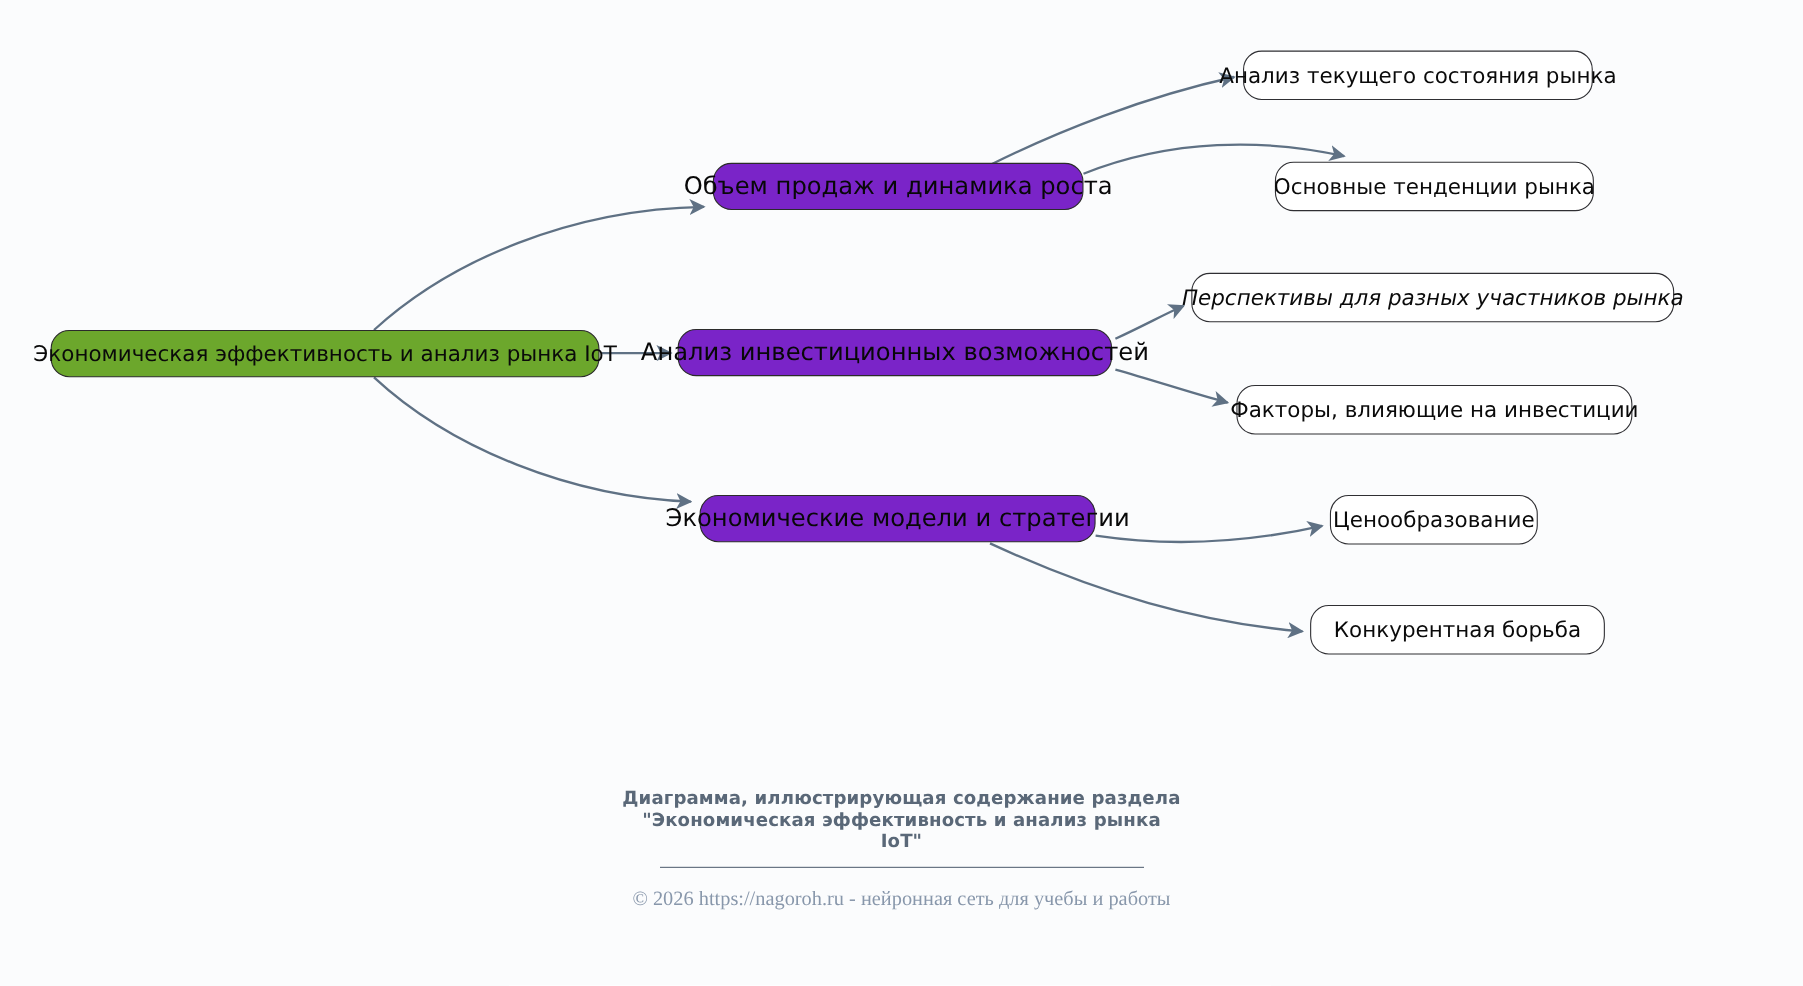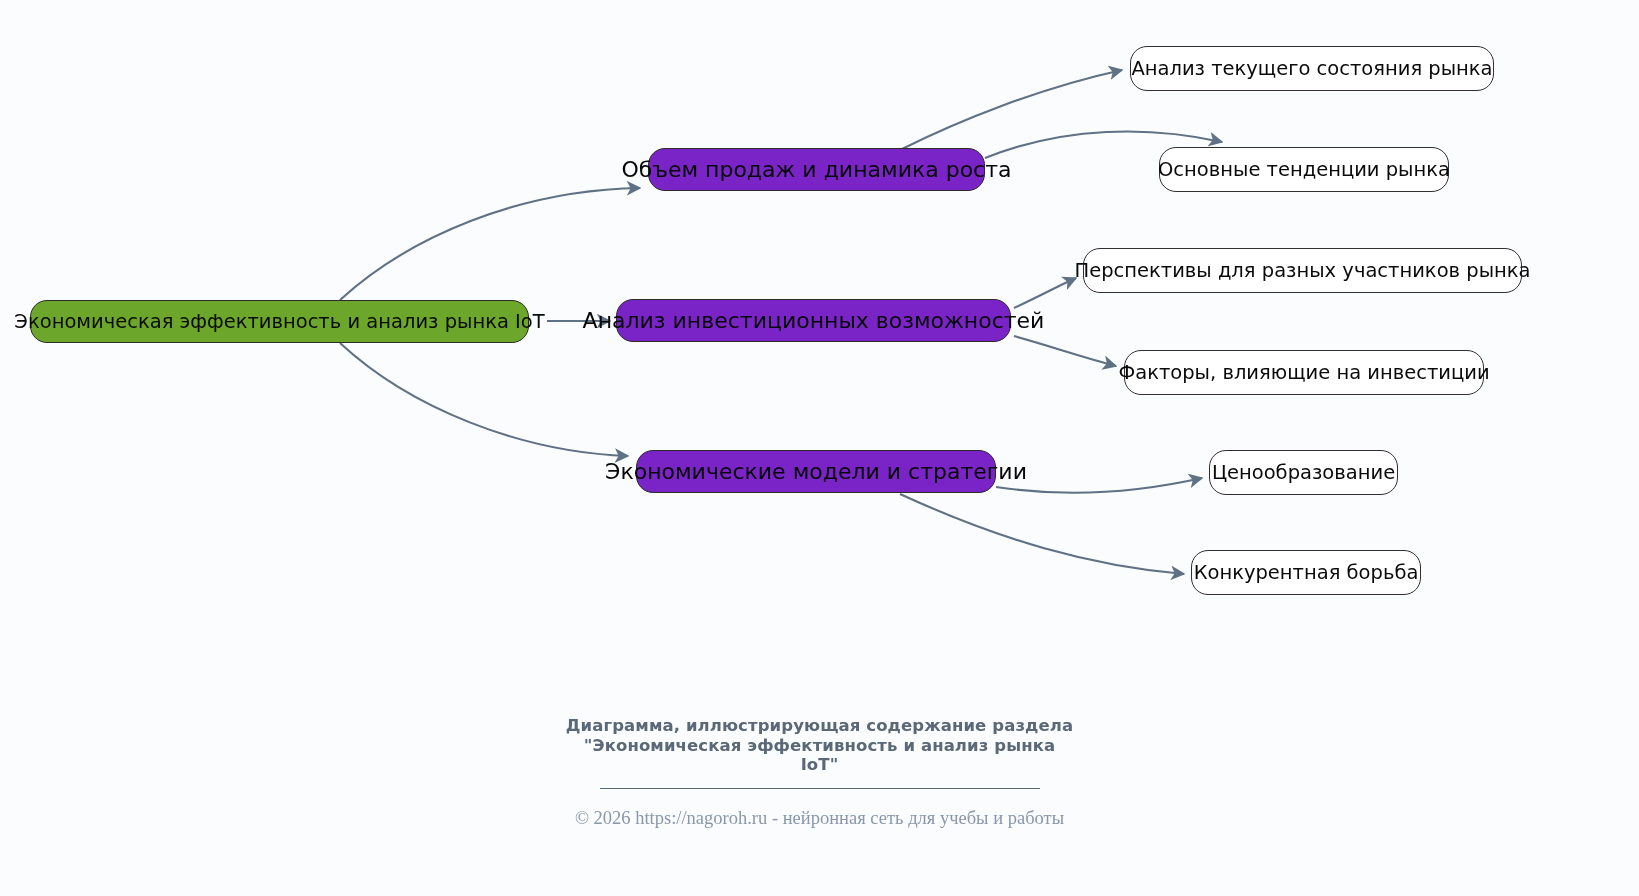--- a/index.html
+++ b/index.html
@@ -106,57 +106,57 @@
     <path d="M 900,150 C 960,120 1040,88 1122,70" fill="none" stroke="#5f7184" stroke-width="2.1" marker-end="url(#arrow)"></path>
     <path d="M 985,158 C 1065,126 1150,126 1222,142" fill="none" stroke="#5f7184" stroke-width="2.1" marker-end="url(#arrow)"></path>
 
     <path d="M 1014,308 C 1040,296 1058,286 1076,278" fill="none" stroke="#5f7184" stroke-width="2.1" marker-end="url(#arrow)"></path>
     <path d="M 1014,336 C 1050,346 1082,357 1116,366" fill="none" stroke="#5f7184" stroke-width="2.1" marker-end="url(#arrow)"></path>
 
     <path d="M 996,487 C 1070,498 1140,492 1202,478" fill="none" stroke="#5f7184" stroke-width="2.1" marker-end="url(#arrow)"></path>
     <path d="M 900,494 C 1000,540 1090,566 1184,574" fill="none" stroke="#5f7184" stroke-width="2.1" marker-end="url(#arrow)"></path>
   </svg>
 
-  <div class="node node-root" style="left:30px; top:300px; width:499px; height:43px;text-align:right;">
+  <div class="node node-root" style="left:46px; top:300px; width:499px; height:43px;text-align:right;">
     <span class="node-label">Экономическая эффективность и анализ рынка IoT</span>
   </div>
 
   <div class="node node-branch" style="left:648px; top:148px; width:337px; height:43px;">
     <span class="node-label">Объем продаж и динамика роста</span>
   </div>
 
-  <div class="node node-leaf" style="left:1130px; top:46px; width:364px; height:45px;">
+  <div class="node node-leaf" style="left:1130px; top:46px; width:318px; height:45px;">
     <span class="node-label">Анализ текущего состояния рынка</span>
   </div>
 
   <div class="node node-leaf" style="left:1159px; top:147px; width:290px; height:45px;">
     <span class="node-label">Основные тенденции рынка</span>
   </div>
 
   <div class="node node-branch" style="left:616px; top:299px; width:395px; height:43px;">
     <span class="node-label">Анализ инвестиционных возможностей</span>
   </div>
 
-  <div class="node node-leaf" style="left:1083px; top:248px; width:439px; height:45px;">
+  <div class="node node-leaf" style="left:1083px; top:248px; width:439px; height:45px;font-style:italic;">
     <span class="node-label">Перспективы для разных участников рынка</span>
   </div>
 
   <div class="node node-leaf" style="left:1124px; top:350px; width:360px; height:45px;">
     <span class="node-label">Факторы, влияющие на инвестиции</span>
   </div>
 
   <div class="node node-branch" style="left:636px; top:450px; width:360px; height:43px;">
     <span class="node-label">Экономические модели и стратегии</span>
   </div>
 
   <div class="node node-leaf" style="left:1209px; top:450px; width:189px; height:45px;">
     <span class="node-label">Ценообразование</span>
   </div>
 
-  <div class="node node-leaf" style="left:1191px; top:550px; width:230px; height:45px;">
+  <div class="node node-leaf" style="left:1191px; top:550px; width:268px; height:45px;">
     <span class="node-label">Конкурентная борьба</span>
   </div>
 
   <div id="footer" style="top:716px;">
     <div class="caption">Диаграмма, иллюстрирующая содержание раздела</div>
     <div class="caption">"Экономическая эффективность и анализ рынка</div>
     <div class="caption">IoT"</div>
     <div class="divider"></div>
     <div class="copyright">© 2026 https://nagoroh.ru - нейронная сеть для учебы и работы</div>
   </div>

